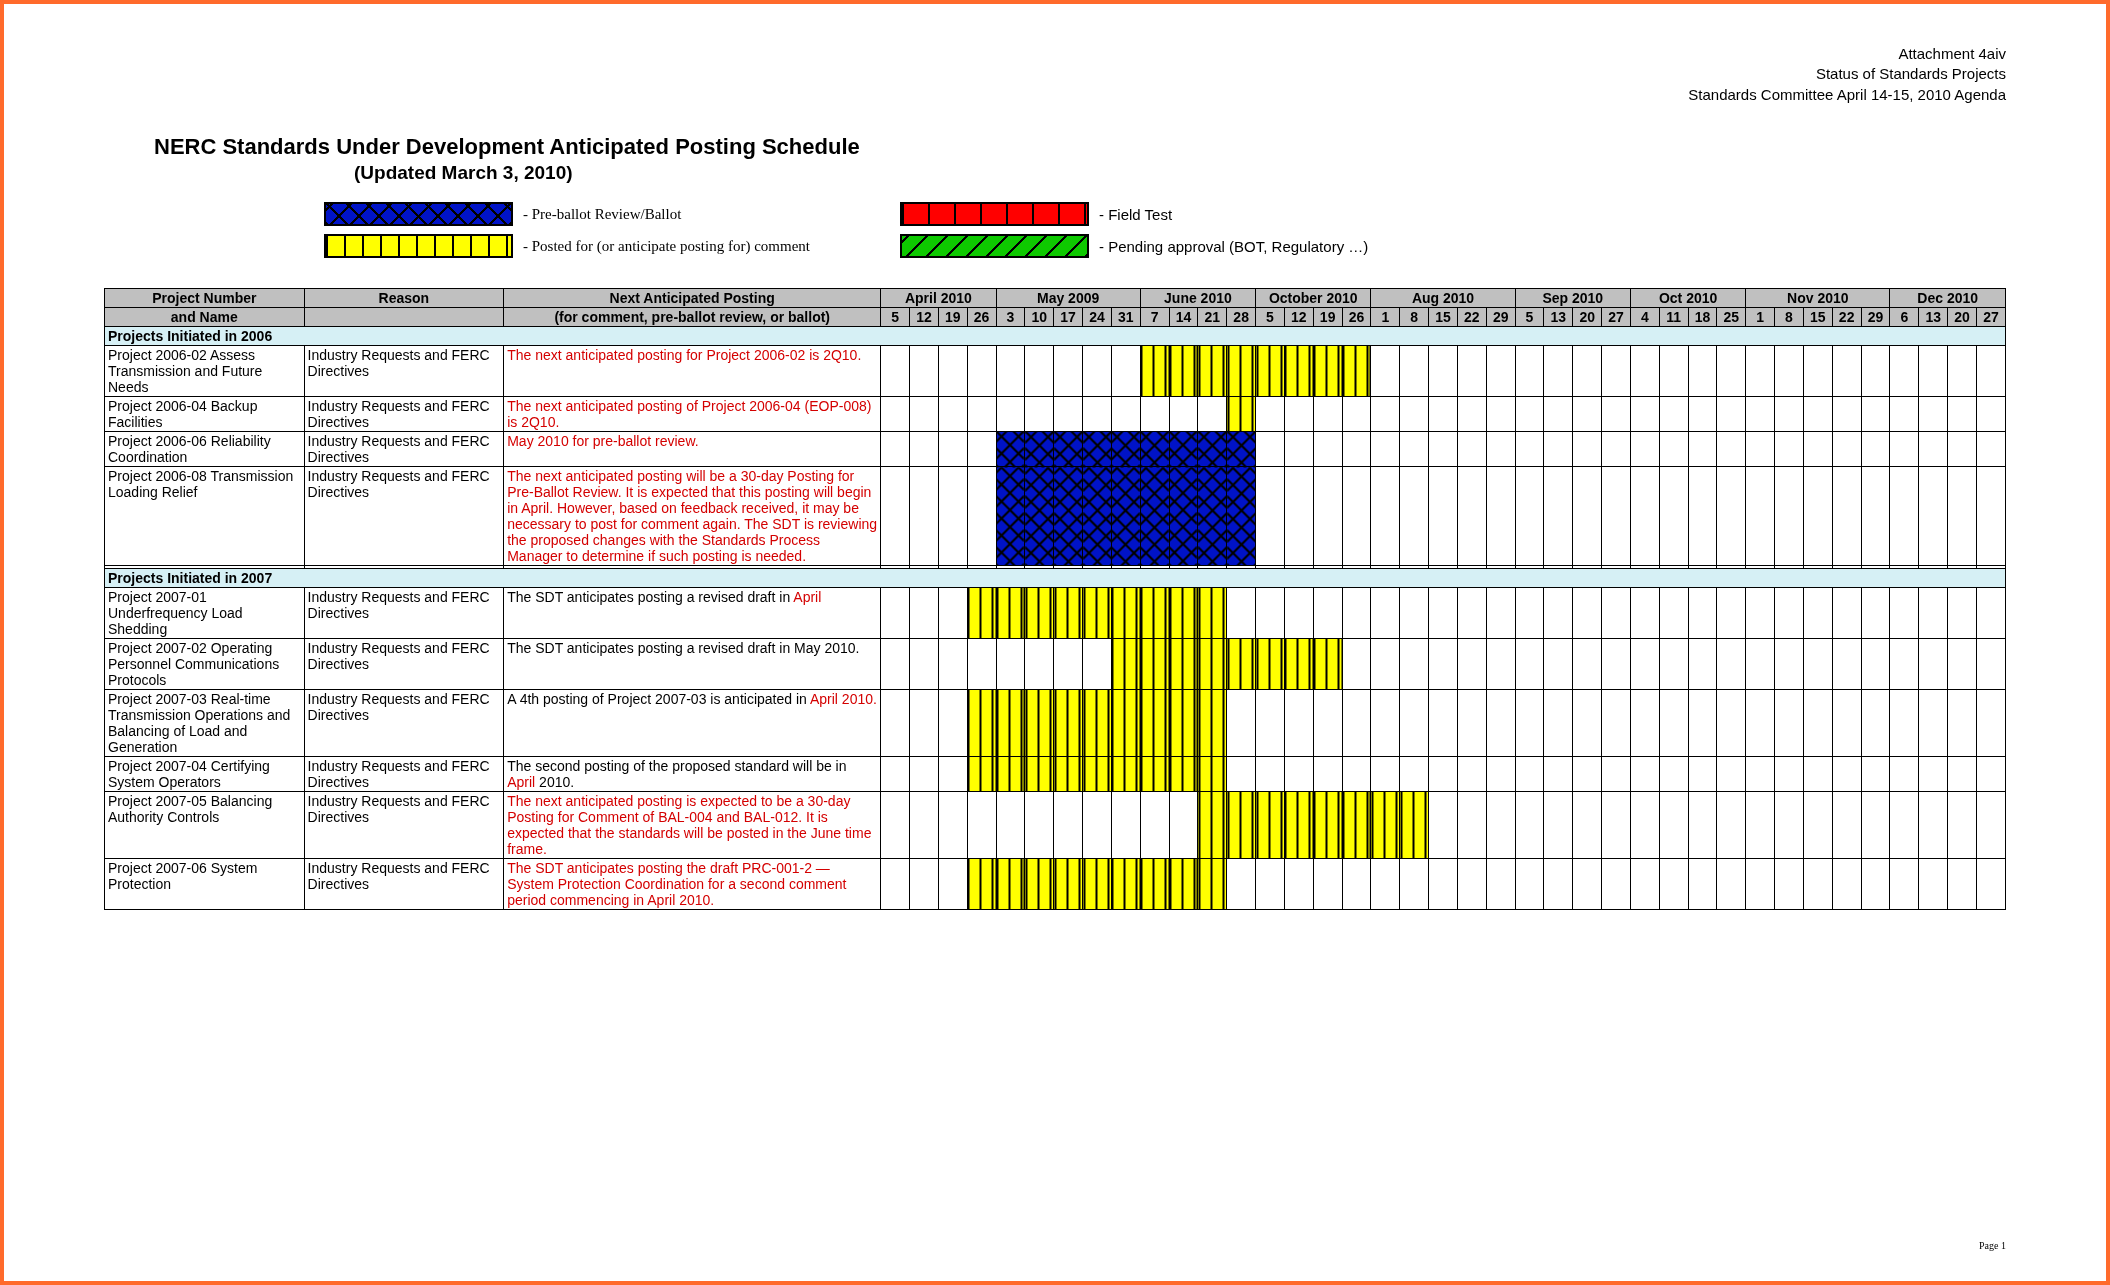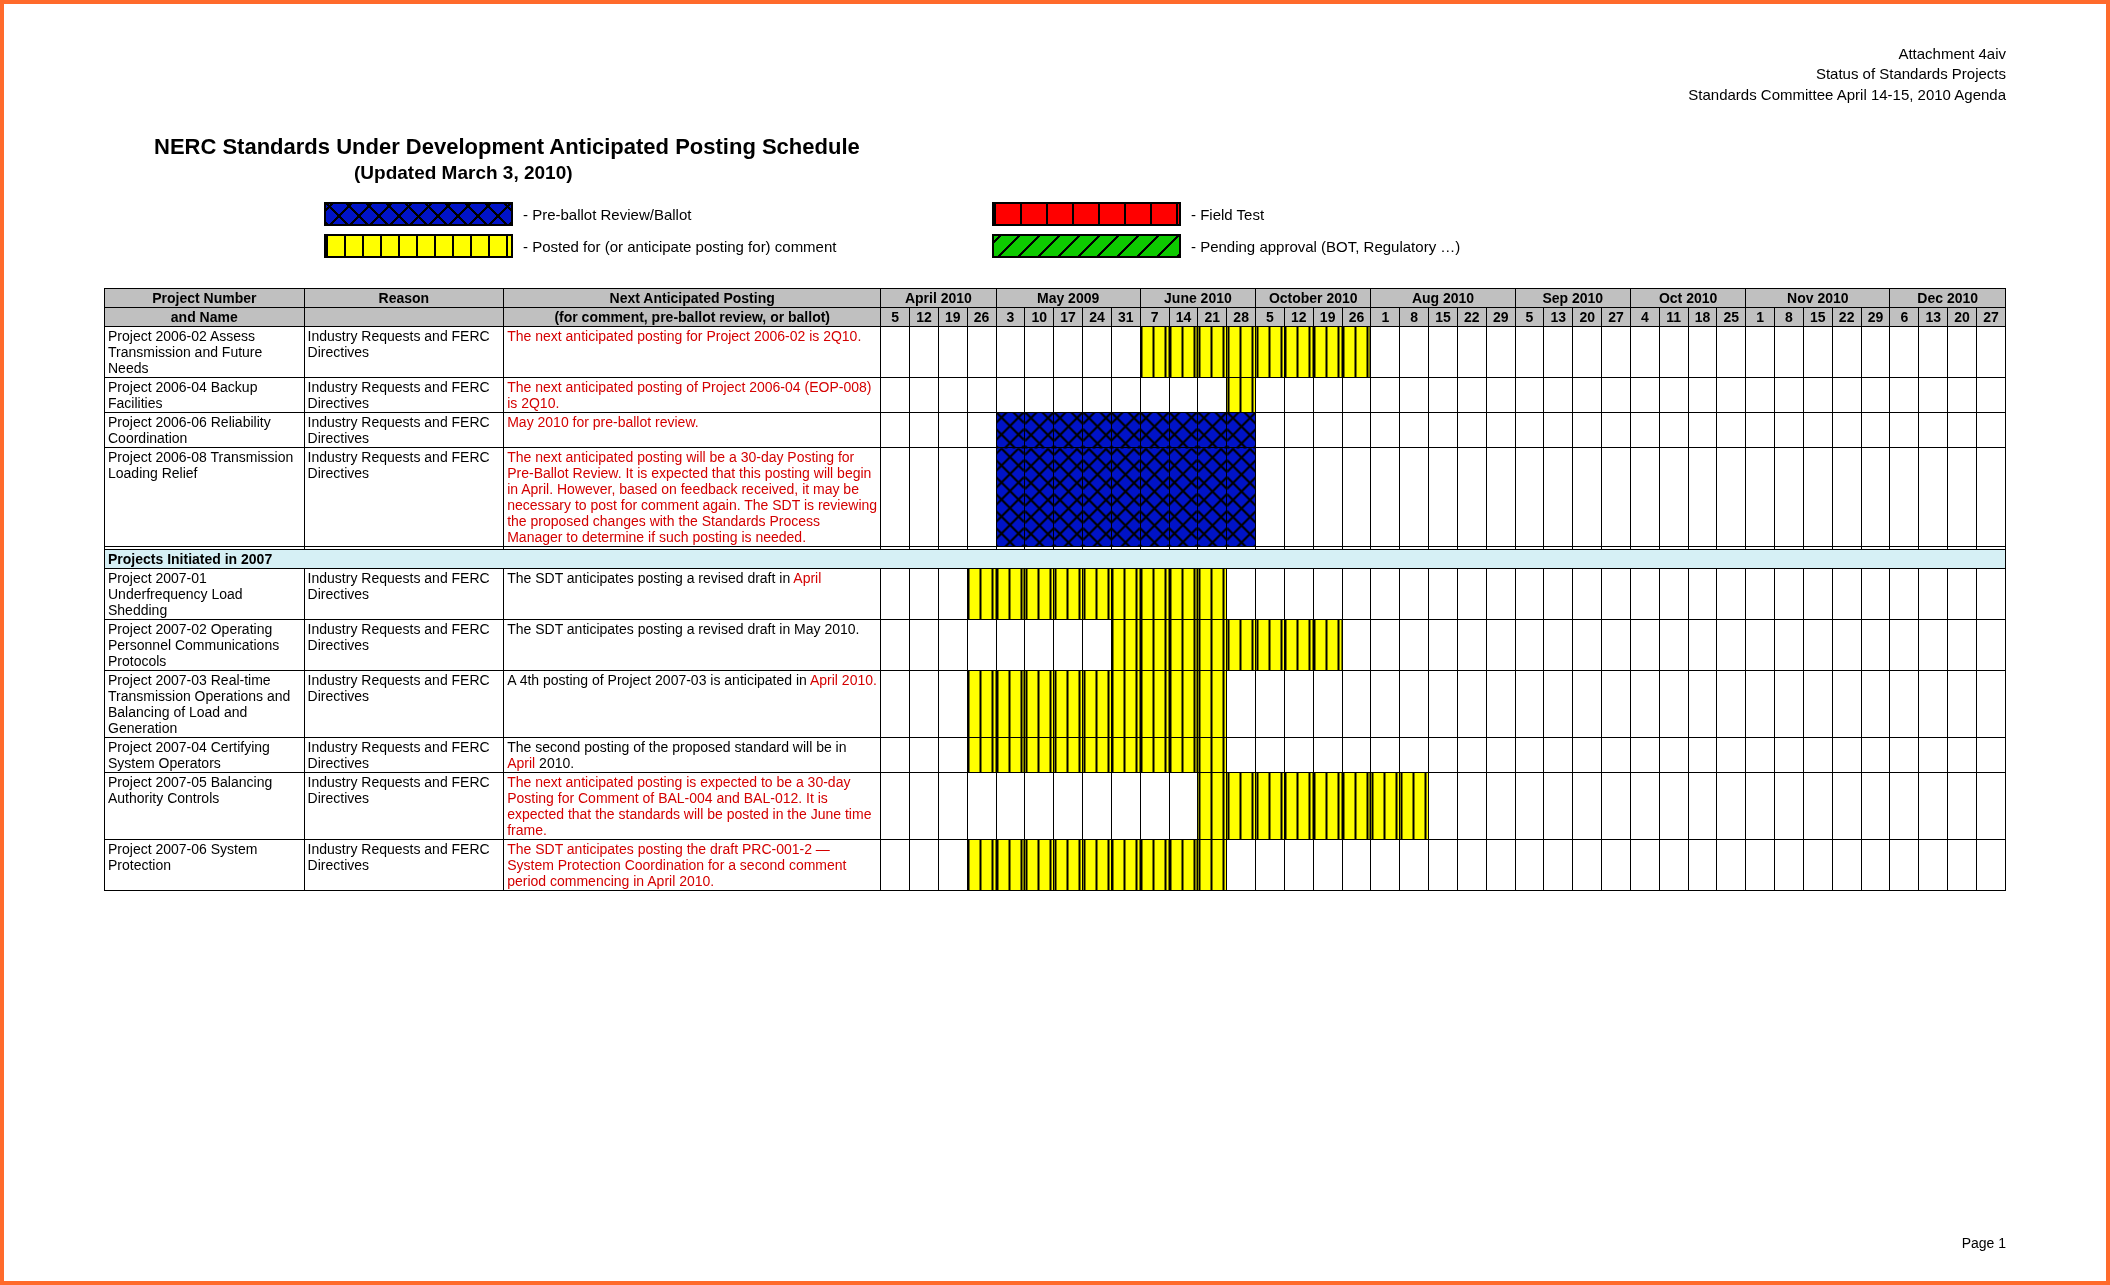--- a/index.html
+++ b/index.html
@@ -25,38 +25,38 @@
   .sw-blue{background:#0013c7;
     background-image:
       repeating-linear-gradient(45deg,#000 0 2px,transparent 2px 14px),
       repeating-linear-gradient(-45deg,#000 0 2px,transparent 2px 14px);}
   .sw-yellow{background:#ffff00;
     background-image:repeating-linear-gradient(90deg,#000 0 2px,transparent 2px 18px);}
   .sw-red{background:#ff0000;
     background-image:repeating-linear-gradient(90deg,#000 0 2px,transparent 2px 26px);}
   .sw-green{background:#0ec900;
     background-image:repeating-linear-gradient(-45deg,#000 0 2px,transparent 2px 14px);}
-  .lg-col1{width:668px;display:flex;align-items:center;}
+  .lg-col1{width:576px;display:flex;align-items:center;font-family:Liberation Serif, serif;}
   .lg-col2{display:flex;align-items:center;}
   
   table.sched{border-collapse:collapse;width:100%;table-layout:fixed;font-size:14px;}
   table.sched td,table.sched th{border:1px solid #000;padding:1px 3px;vertical-align:top;}
   table.sched th{background:#c0c0c0;text-align:center;font-weight:700;font-size:14px;}
   th.h2{font-weight:400;}
   col.c-proj{width:180px;} col.c-reason{width:180px;} col.c-next{width:340px;}
   col.c-wk{width:26px;}
   td.section{background:#d6f0f5;font-weight:700;}
   td.red{color:#d40000;}
   .cell-blue{background:#0013c7;
     background-image:
       repeating-linear-gradient(45deg,#000 0 2px,transparent 2px 12px),
       repeating-linear-gradient(-45deg,#000 0 2px,transparent 2px 12px);}
   .cell-yellow{background:#ffff00;
     background-image:repeating-linear-gradient(90deg,#000 0 2px,transparent 2px 12px);}
-  .footer{position:absolute;right:100px;bottom:30px;font-size:14px;}
+  .footer{position:absolute;right:100px;bottom:30px;font-size:10px;font-family:Liberation Serif, serif;}
   .hl{color:#d40000;}
 </style>
 </head>
 <body>
 
 <div class="page">
   <div class="hdr-right">
     <div>Attachment 4aiv</div>
     <div>Status of Standards Projects</div>
     <div>Standards Committee   April 14-15, 2010 Agenda</div>
@@ -188,20 +188,23 @@
           <th class="h2">22</th>
           <th class="h2">29</th>
           <th class="h2">6</th>
           <th class="h2">13</th>
           <th class="h2">20</th>
           <th class="h2">27</th>
         </tr>
       </thead>
       <tbody>
         <tr>
+          <td class="section" colspan="42">Projects Initiated in 2006</td>
+        </tr>
+        <tr>
           <td>Project 2006-02 Assess Transmission and Future Needs</td>
           <td>Industry Requests and FERC Directives</td>
           <td class="red">The next anticipated posting for Project 2006-02 is 2Q10.</td>
           <td class=""></td>
           <td class=""></td>
           <td class=""></td>
           <td class=""></td>
           <td class=""></td>
           <td class=""></td>
           <td class=""></td>

